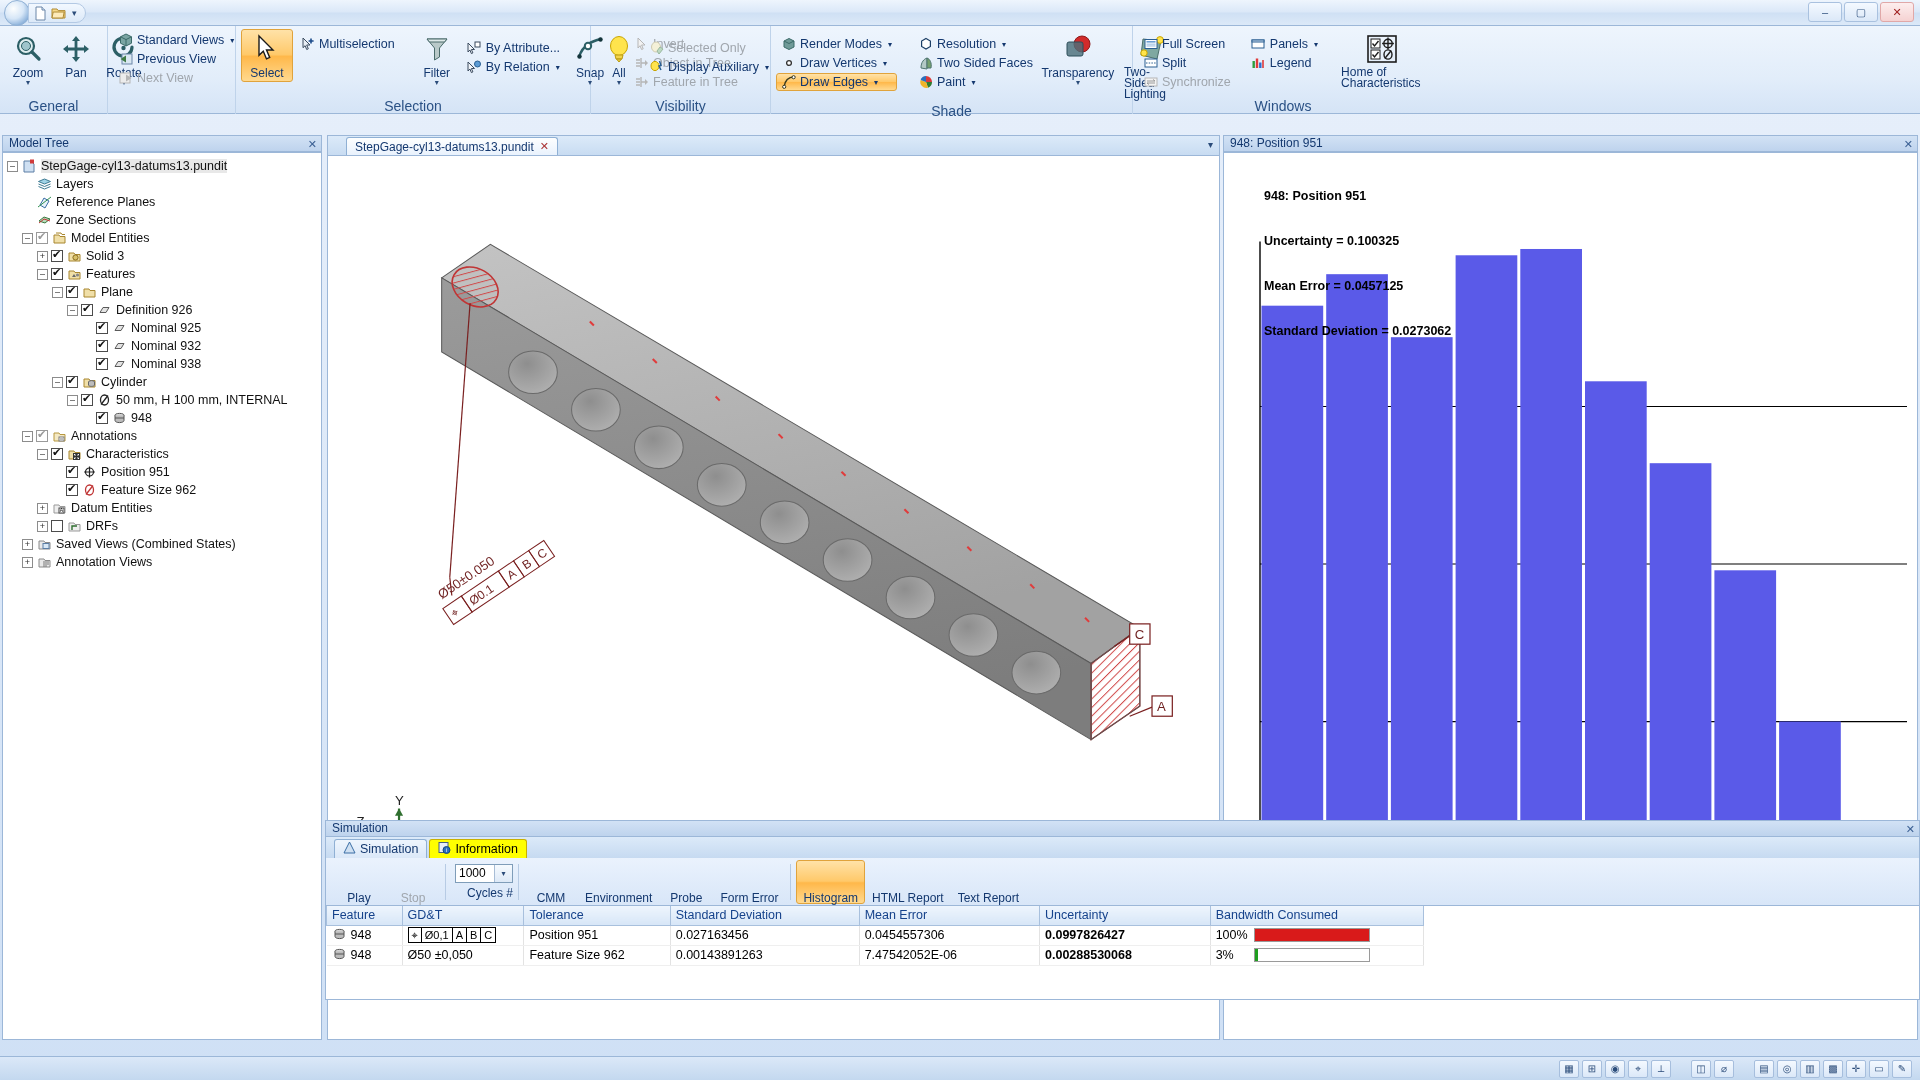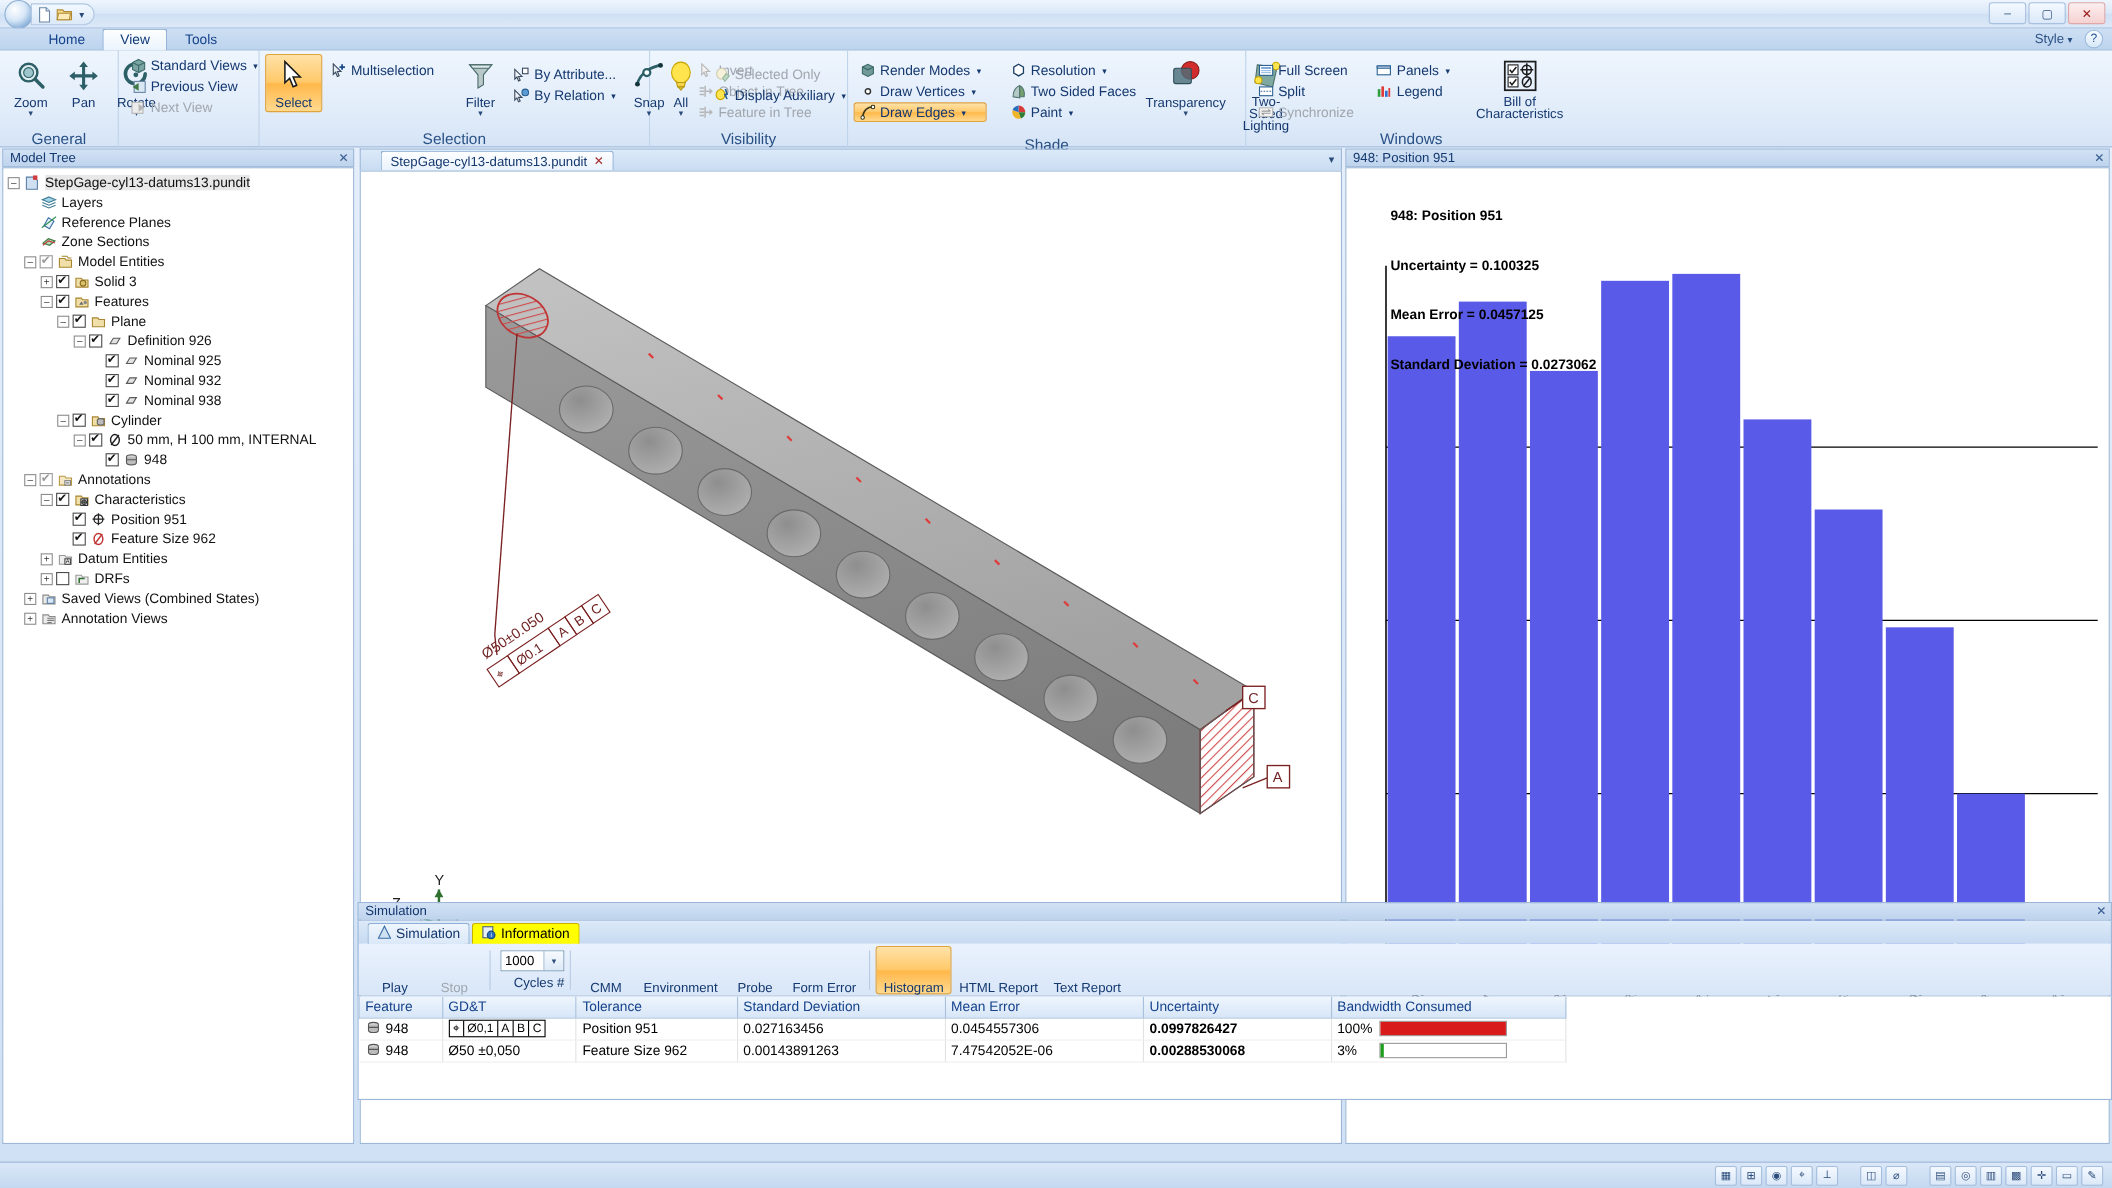--- a/index.html
+++ b/index.html
@@ -56,21 +56,21 @@
   .rgroup { position:relative; padding:3px 5px 0 5px; display:flex; flex-direction:column;
     border-right:1px solid #bfd3ea; min-height:88px;}
   .rgroup:last-child{border-right:none;}
   .rgroup-body { display:flex; align-items:flex-start; flex:1; gap:2px; }
   .rgroup-label { text-align:center; font-size:14px; color:#2a5185; padding-bottom:2px;
     height:16px; line-height:16px;}
   .bigbtn { width:auto; min-width:46px; padding:2px 5px; display:flex; flex-direction:column;
     align-items:center; justify-content:flex-start; border:1px solid transparent;
     border-radius:3px; cursor:default; }
   .bigbtn .ico { height:34px; display:flex; align-items:center; justify-content:center; }
-  .bigbtn .lbl { font-size:12px; color:#14386f; text-align:center; line-height:12px; margin-top:1px;}
+  .bigbtn .lbl { font-size:12px; color:#14386f; text-align:left; line-height:12px; margin-top:1px;}
   .bigbtn .car { font-size:8px; color:#2b4c7a; line-height:8px; }
   .bigbtn.sel { background:linear-gradient(180deg,#ffe2a8 0%,#ffc96a 48%,#ffb84a 52%,#ffd98f 100%);
     border-color:#e0a33c; }
   .colstack { display:flex; flex-direction:column; gap:1px; padding-top:2px;}
   .smbtn { display:flex; align-items:center; gap:4px; height:18px; padding:0 4px;
     border:1px solid transparent; border-radius:3px; font-size:12.5px; color:#14386f;
     white-space:nowrap; }
   .smbtn.dis { color:#a0a6ad; }
   .smbtn.sel { background:linear-gradient(180deg,#ffe2a8 0%,#ffc96a 48%,#ffb84a 52%,#ffd98f 100%);
     border-color:#e0a33c; }
@@ -203,27 +203,20 @@
         <span class="qat-drop">▾</span>
       </div>
     </div>
     <div class="win-btns">
       <div class="win-btn">–</div>
       <div class="win-btn">▢</div>
       <div class="win-btn close">✕</div>
     </div>
   </div>
 
-  <div class="tabbar">
-    <div class="tab">Home</div><div class="tab active">View</div><div class="tab">Tools</div>
-    <div class="style-ctl">
-      <span>Style</span><span class="car">▾</span>
-    </div>
-    <div class="help-ico">?</div>
-  </div>
 
   <div class="ribbon">
 
     <div class="rgroup" style="width:108px">
       <div class="rgroup-body">
         <div class="bigbtn">
           <span class="ico">
             <svg width="30" height="30" viewBox="0 0 30 30">
                 <circle cx="13" cy="12" r="8" fill="#dfeef0" stroke="#2c5f66" stroke-width="2.2"></circle>
                 <circle cx="13" cy="12" r="4.5" fill="#9fc5cc" stroke="#2c5f66"></circle>
@@ -585,21 +578,21 @@
                 <rect x="6" y="6" width="9" height="9" fill="#fff" stroke="#1d1d1d"></rect>
                 <path d="M7.5 10.5l2 2.5 4-5" fill="none" stroke="#1d1d1d" stroke-width="1.4"></path>
                 <rect x="6" y="17" width="9" height="9" fill="#fff" stroke="#1d1d1d"></rect>
                 <path d="M7.5 21.5l2 2.5 4-5" fill="none" stroke="#1d1d1d" stroke-width="1.4"></path>
                 <circle cx="23" cy="10.5" r="4.2" fill="none" stroke="#1d1d1d" stroke-width="1.4"></circle>
                 <path d="M23 4.6v11.8M17.1 10.5h11.8" stroke="#1d1d1d" stroke-width="1.4"></path>
                 <ellipse cx="23" cy="21.5" rx="4" ry="4.6" fill="none" stroke="#1d1d1d" stroke-width="1.4"></ellipse>
                 <path d="M19.8 25.5l6.4-8" stroke="#1d1d1d" stroke-width="1.4"></path>
               </svg>
           </span>
-          <span class="lbl" style="line-height:11px">Bill of Characteristics</span>
+          <span class="lbl" style="line-height:11px">Home of Characteristics</span>
         </div>
       </div>
       <div class="rgroup-label">Windows</div>
     </div>
   </div>
 
   <div class="main">
 
     <div class="tree-panel">
       <div class="panel-title">

